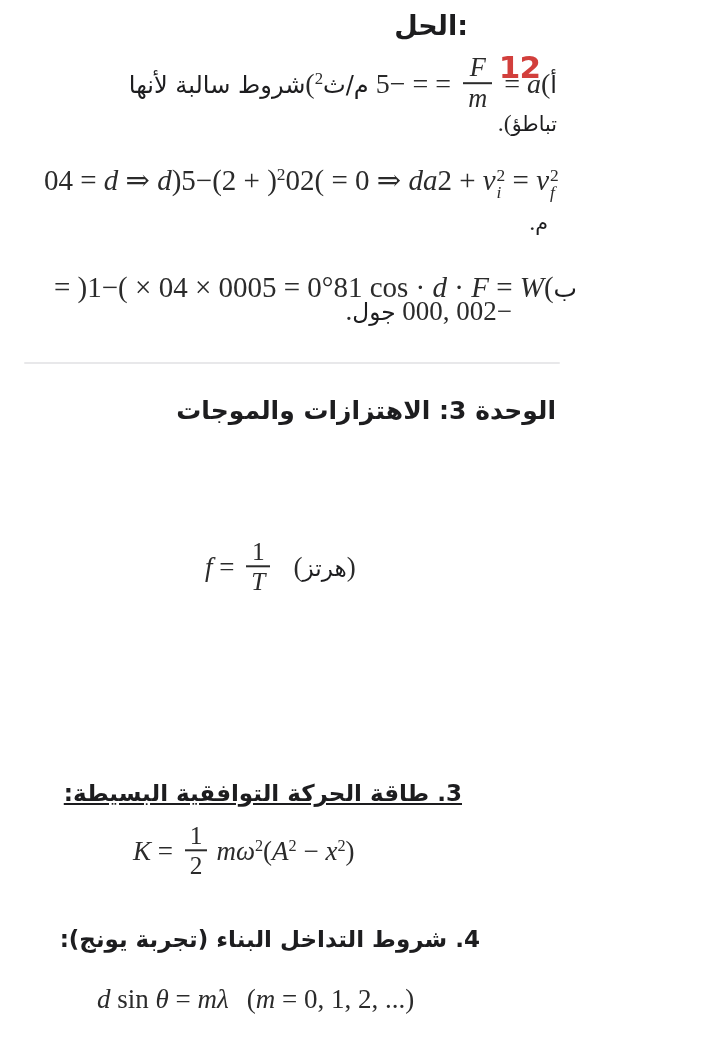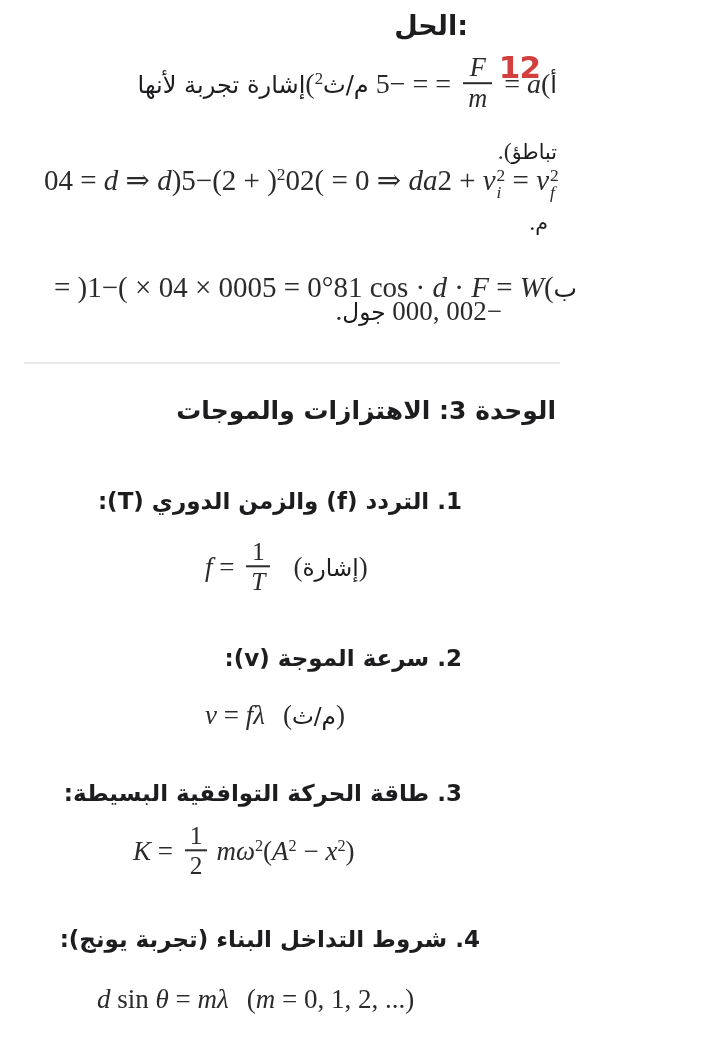--- a/index.html
+++ b/index.html
@@ -36,63 +36,60 @@
 </style>
 </head>
 <body>
 
 <div class="page">
 
   <div class="abs sol-label" style="top:10px;right:116px;">الحل:</div>
 
   <div class="abs prob-num" style="top:49px;right:44px;">12</div>
 
-  <div class="abs math line-a" style="top:56px;right:27px;"><span class="ar" dir="rtl">إشارة تجربة لأنها</span><span class="m">(</span><span class="rsup">2</span><span class="ar" dir="rtl">م/ث</span><span class="m"> 5− = </span><span class="m"> = </span><span class="frac">
+  <div class="abs math line-a" style="top:56px;right:27px;"><span class="ar" dir="rtl">شروط سالبة لأنها</span><span class="m">(</span><span class="rsup">2</span><span class="ar" dir="rtl">م/ث</span><span class="m"> 5− = </span><span class="m"> = </span><span class="frac">
         <span class="fnum it">F</span>
         <span class="fbar"></span>
         <span class="fden it">m</span>
       </span><span class="m"> = </span><span class="mi">a</span><span class="m">(</span><span class="ar" dir="rtl">أ</span></div>
 
-  <div class="abs math line-sm" style="top:138px;right:27px;"><span class="m">.(</span><span class="ar" dir="rtl">تباطؤ</span></div>
+  <div class="abs math line-sm" style="top:110px;right:27px;"><span class="m">.(</span><span class="ar" dir="rtl">تباطؤ</span></div>
 
   <div class="abs math line-math" style="top:163px;left:36px;margin-left:8px;"><span class="m">04 = </span><span class="mi">d</span><span class="m"> ⇒ </span><span class="mi">d</span><span class="m">)5−(2 + )</span><span class="rsup">2</span><span class="m">02( = 0 ⇒ </span><span class="mi">da</span><span class="m">2 + </span><span class="ssg">
         <span class="mi">v</span>
         <span class="ss">
           <span class="m">2</span>
           <span class="ssub m">i</span>
         </span>
       </span><span class="m"> = </span><span class="ssg">
         <span class="mi">v</span>
         <span class="ss">
           <span class="m">2</span>
           <span class="ssub m">f</span>
         </span>
       </span></div>
 
   <div class="abs math line-sm" style="top:209px;right:36px;"><span class="m">.</span><span class="ar" dir="rtl">م</span></div>
 
   <div class="abs math line-math" style="top:247px;left:54px;margin-top:24px;"><span class="m">= )1−( × 04 × 0005 = 0°81 cos · </span><span class="mi">d</span><span class="m"> · </span><span class="mi">F</span><span class="m"> = </span><span class="mi">W</span><span class="m">(</span><span class="ar" dir="rtl">ب</span></div>
 
-  <div class="abs math line-c2" style="top:296px;right:82px;"><span class="m">.</span><span class="ar" dir="rtl">جول</span><span class="m"> 000, 002−</span></div>
+  <div class="abs math line-c2" style="top:296px;right:72px;"><span class="m">.</span><span class="ar" dir="rtl">جول</span><span class="m"> 000, 002−</span></div>
 
   <div class="divider" style="top:362px;left:24px;right:24px;"></div>
 
   <div class="abs heading" style="top:396px;right:28px;margin-left:32px;" dir="rtl">الوحدة 3: الاهتزازات والموجات</div>
 
-  <div class="abs item" style="top:488px;right:122px;" dir="rtl">1. التردد (f) والزمن الدوري (T):</div>
   <div class="abs math formula" style="top:540px;left:205px;"><span class="mi">f</span><span class="m"> = </span><span class="frac">
         <span class="fnum">1</span>
         <span class="fbar"></span>
         <span class="fden it">T</span>
-      </span><span style="display: inline-block; width: 18px;"></span><span class="m">(</span><span class="ar" dir="rtl">إشارة</span><span class="m">)</span></div>
+      </span><span style="display: inline-block; width: 18px;"></span><span class="m">(</span><span class="ar" dir="rtl">هرتز</span><span class="m">)</span></div>
 
-  <div class="abs item" style="top:645px;right:122px;" dir="rtl">2. سرعة الموجة (v):</div>
-  <div class="abs math formula" style="top:700px;left:205px;"><span class="mi">v</span><span class="m"> = </span><span class="mi">fλ</span><span style="display: inline-block; width: 18px;"></span><span class="m">(</span><span class="ar" dir="rtl">م/ث</span><span class="m">)</span></div>
 
-  <div class="abs item" style="top:780px;right:122px;" dir="rtl">3. طاقة الحركة التوافقية البسيطة:</div>
+  <div class="abs item" style="top:780px;right:122px;text-decoration:underline;" dir="rtl">3. طاقة الحركة التوافقية البسيطة:</div>
   <div class="abs math formula" style="top:824px;left:133px;"><span class="mi">K</span><span class="m"> = </span><span class="frac">
         <span class="fnum">1</span>
         <span class="fbar"></span>
         <span class="fden">2</span>
       </span><span style="display: inline-block; width: 4px;"></span><span class="mi">mω</span><span class="rsup">2</span><span class="m">(</span><span class="mi">A</span><span class="rsup">2</span><span class="m"> − </span><span class="mi">x</span><span class="rsup">2</span><span class="m">)</span></div>
 
   <div class="abs item" style="top:926px;right:104px;" dir="rtl">4. شروط التداخل البناء (تجربة يونج):</div>
   <div class="abs math formula" style="top:984px;left:97px;"><span class="mi">d</span><span class="m"> sin </span><span class="mi">θ</span><span class="m"> = </span><span class="mi">mλ</span><span style="display: inline-block; width: 18px;"></span><span class="m">(</span><span class="mi">m</span><span class="m"> = 0, 1, 2, ...)</span></div>
 
 </div>

